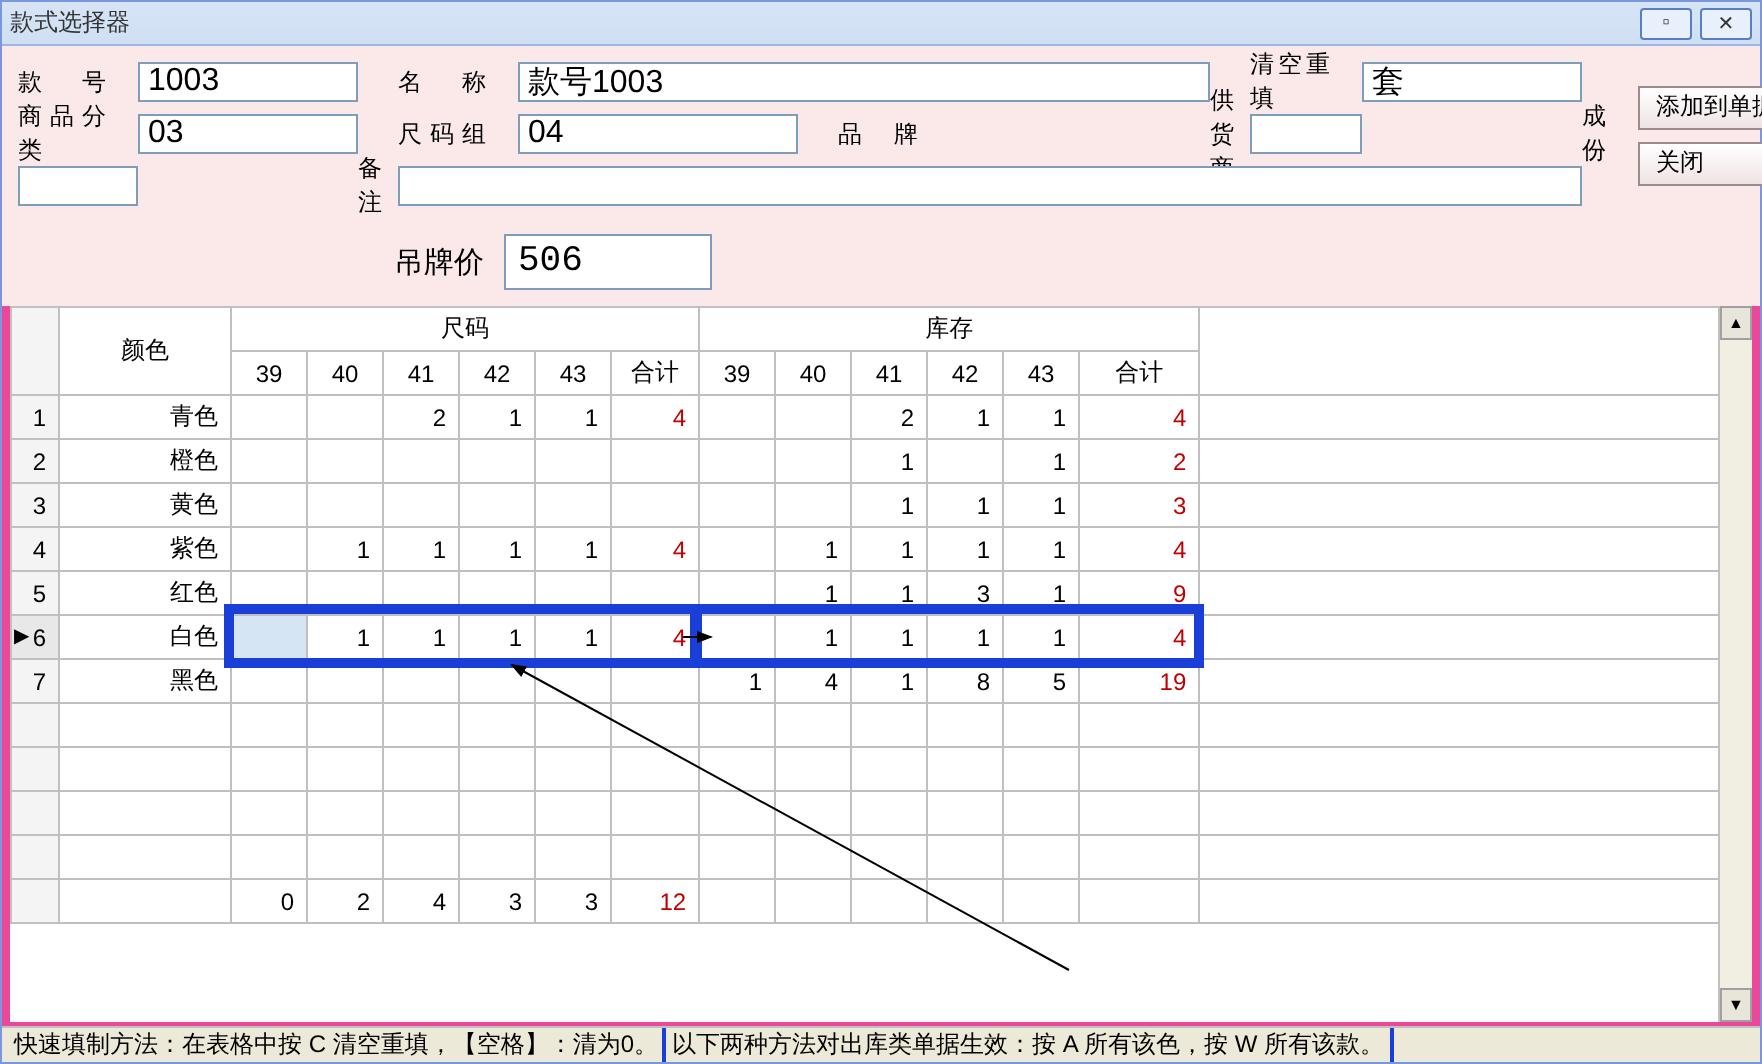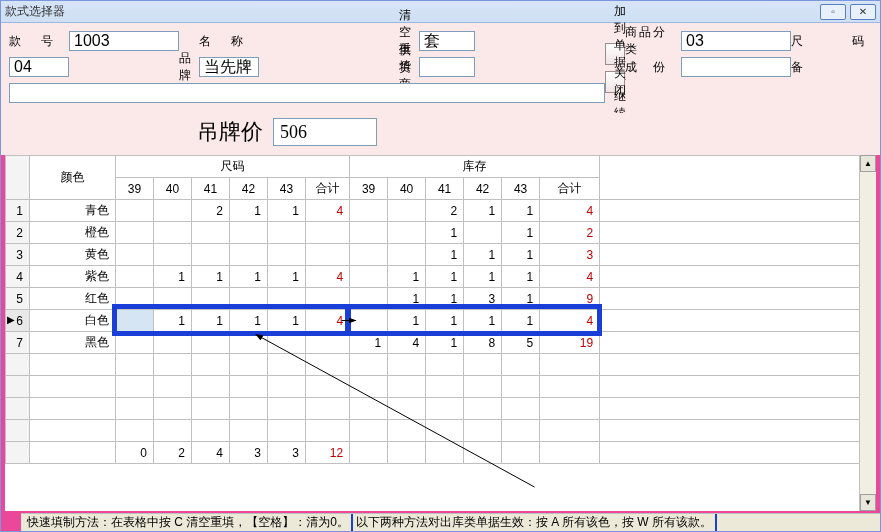--- a/index.html
+++ b/index.html
@@ -69,26 +69,26 @@
     display: flex; align-items: center; justify-content: space-between;
     gap: 8px;
   }
   .price-row {
     display: flex;
     align-items: center;
     justify-content: flex-start;
     padding: 4px 0 8px 196px;
     background: #fbe9ea;
   }
-  .price-lbl { font-size: 22px; margin-right: 10px; }
+  .price-lbl { font-size: 15px; margin-right: 10px; }
   .price-field {
     width: 104px; height: 24px;
     border: 1px solid #7f9db9;
     font-size: 18px; padding: 13px 6px;
-    font-family: Liberation Serif, serif;
+    font-family: Liberation Mono, monospace;
   }
   .grid-wrap {
     flex: 1;
     background: #fff;
     margin: 0 4px 2px 4px;
     position: relative;
     display: flex;
   }
   .grid-scroll {
     flex: 1;
@@ -138,21 +138,20 @@
   .footer {
     height: 18px;
     display: flex;
     align-items: center;
     padding: 0 6px;
     font-size: 12px;
     background: #ece9d8;
     border-top: 1px solid #c0c0c0;
     white-space: nowrap;
     overflow: hidden;
-    margin-left: 20px;
   }
   .footer .boxed {
     border: 2px solid #1a3fd8;
     padding: 12px 3px;
     margin-left: 2px;
     text-align: right;
   }
   .highlight-box {
     position: absolute;
     border: 5px solid #1a3fd8;
@@ -177,20 +176,21 @@
     <span class="titlebtn">▫</span>
     <span class="titlebtn">✕</span>
   </div>
 
   <div class="form-area">
 
     <span class="lbl">款    号</span>
     <input class="field" value="1003" style="">
     <span></span>
     <span class="lbl">名    称</span>
+    <input class="field" style="grid-column: span 4;" value="款号1003">
     <span></span>
     <span class="lbl">清空重填</span>
     <input class="field" value="套" style="">
     <span></span>
     <div style="grid-row: span 3; display:flex; flex-direction:column; gap:6px; align-items:stretch; justify-content:flex-start; padding-top:1px;">
       <button class="btn">
         <span>添加到单据并继续</span>
 
       </button>
       <button class="btn">
@@ -199,21 +199,20 @@
       </button>
     </div>
 
     <span class="lbl">商品分类</span>
     <input class="field" value="03" style="">
     <span></span>
     <span class="lbl">尺码组</span>
     <input class="field" value="04" style="">
     <span></span>
     <span class="lbl">品牌</span>
-    <input class="field" value="当先牌" style="">
     <span></span>
     <span class="lbl">供 货 商</span>
     <input class="field" value="" style="">
     <span></span>
 
     <span class="lbl">成    份</span>
     <input class="field" value="" style="">
     <span></span>
     <span class="lbl">备    注</span>
     <input class="field" style="grid-column: span 8;" value="">

